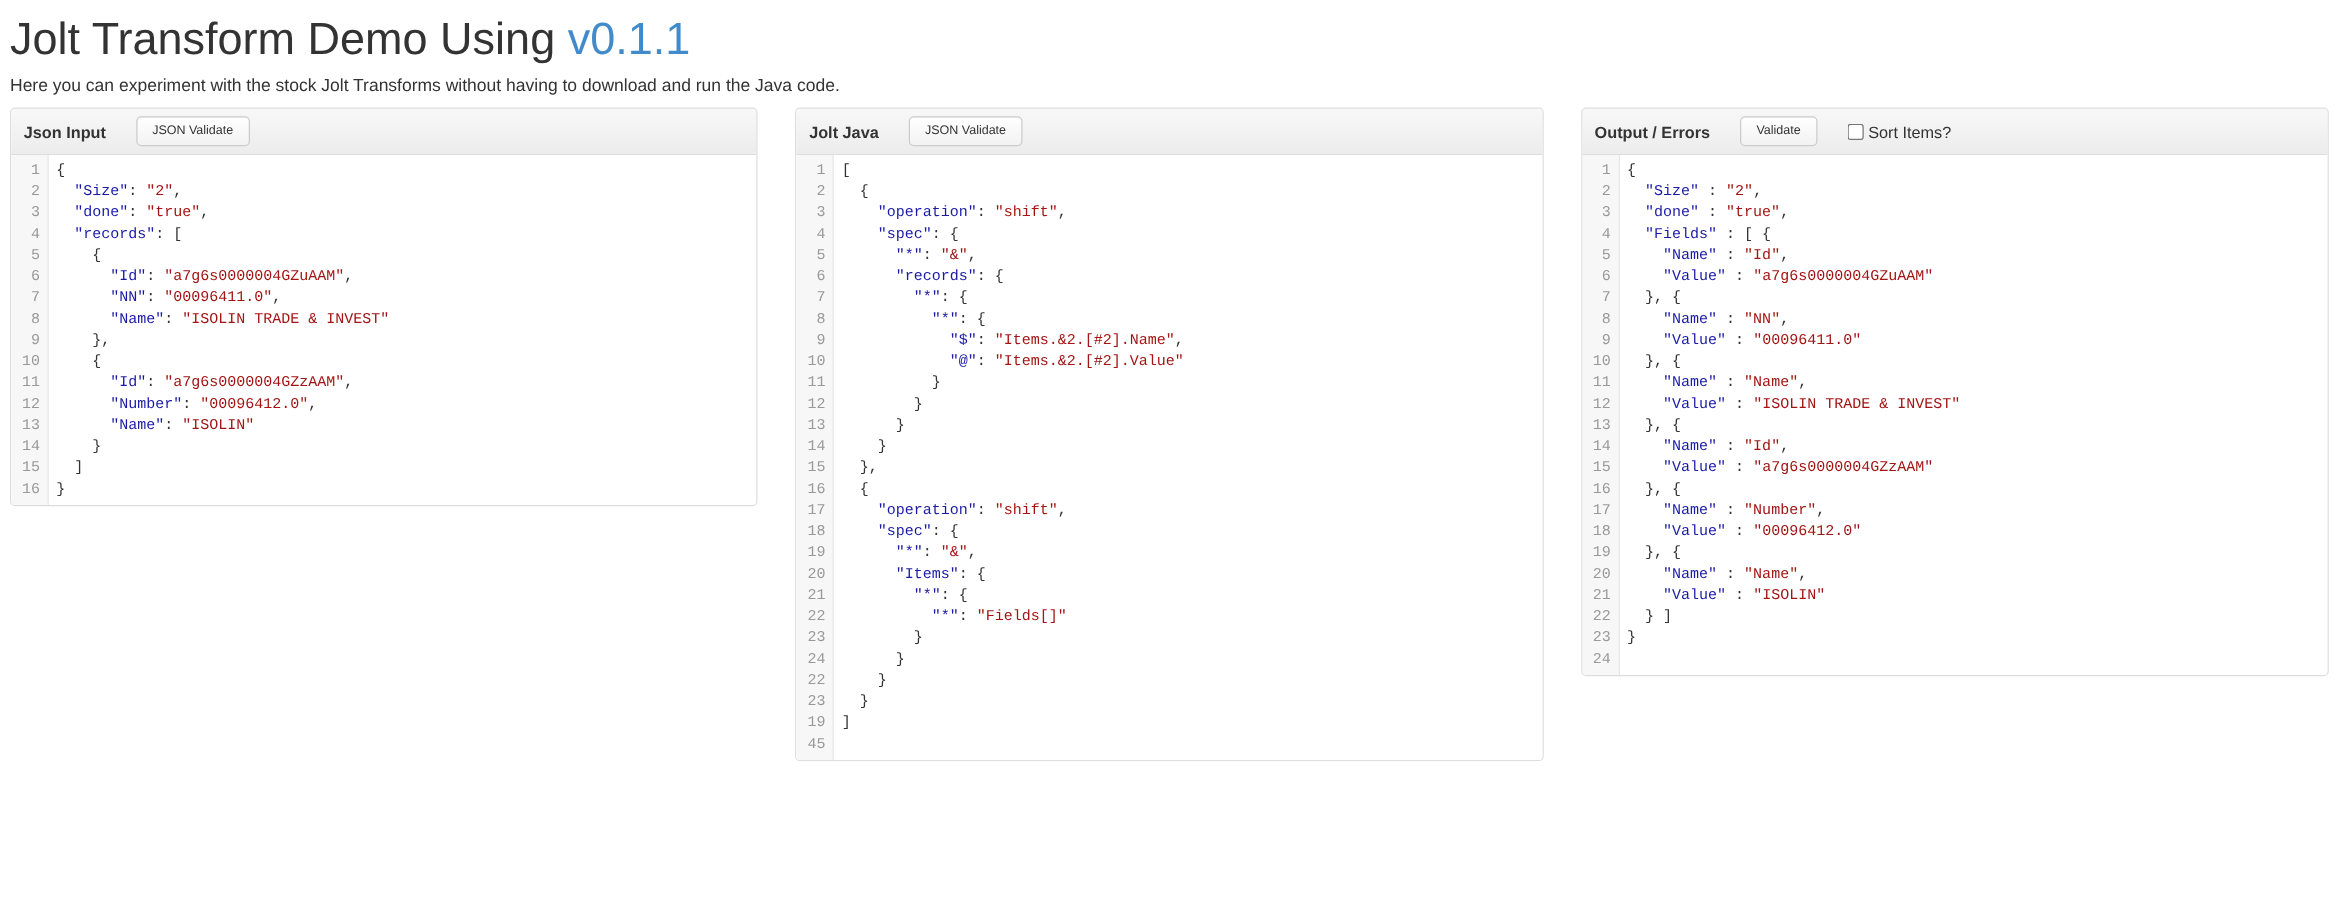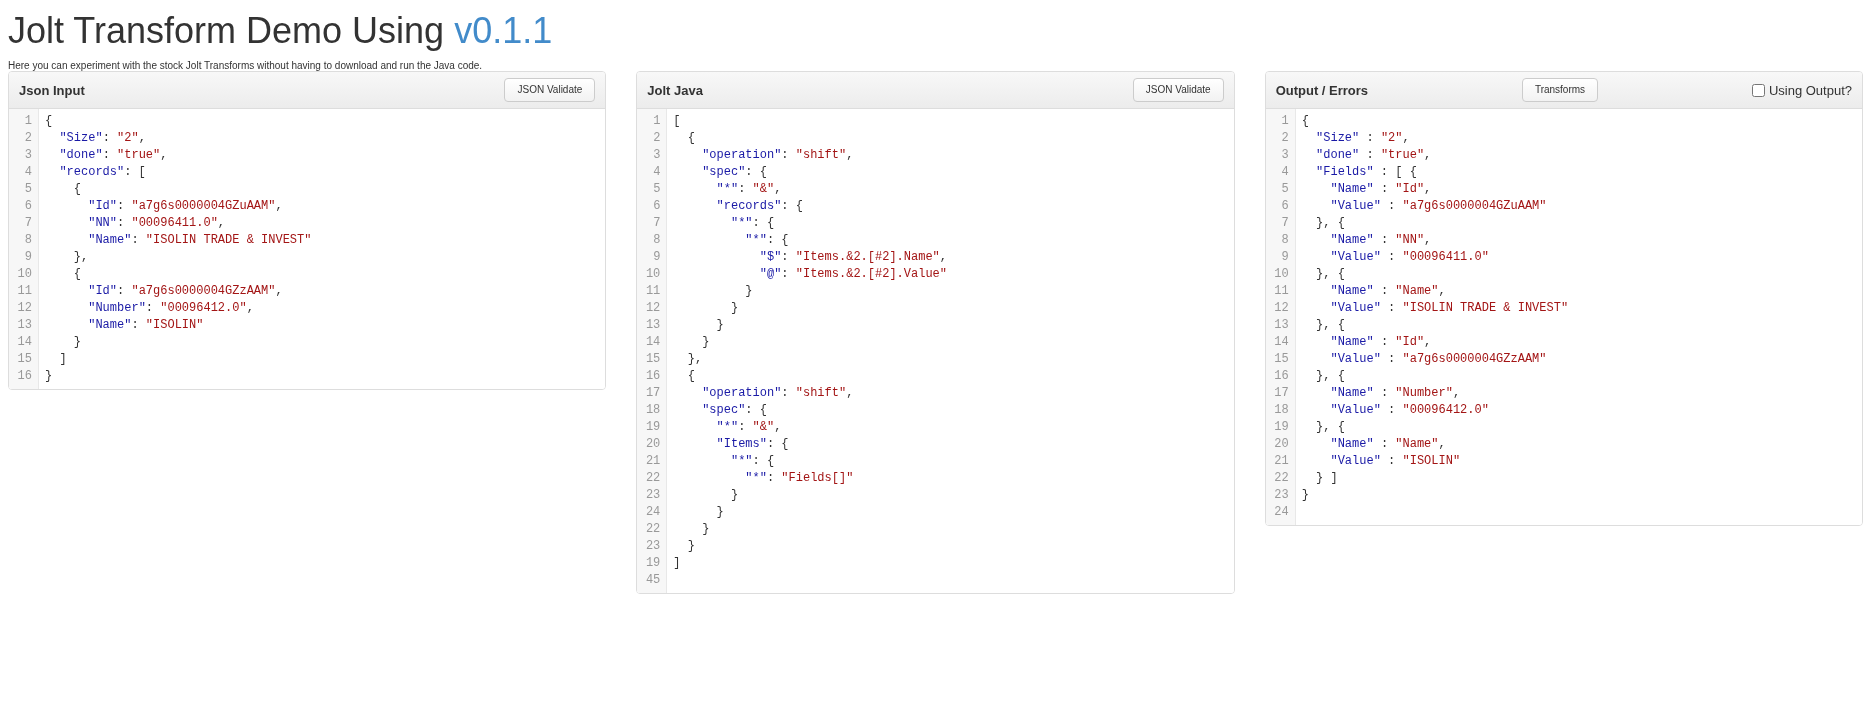--- a/index.html
+++ b/index.html
@@ -14,22 +14,23 @@
   font-size: 36px;
   font-weight: 500;
   color: #333;
   margin: 10px 0 8px 0;
 }
 h1 .version {
   color: #428bca;
   margin-top: 12px;
 }
 .subtitle {
-  font-size: 10px;
-  color: #333;
+  font-size: 14px;
+  color: #333;
+  margin-bottom: 10px;
 }
 .columns {
   display: flex;
   gap: 30px;
 }
 .col {
   flex: 1;
   min-width: 0;
 }
 .panel {
@@ -37,21 +38,20 @@
   border-radius: 4px;
   overflow: hidden;
 }
 .panel-heading {
   background: linear-gradient(#f8f8f8, #ececec);
   border-bottom: 1px solid #ddd;
   padding: 6px 10px;
   display: flex;
   align-items: center;
   gap: 24px;
-  justify-content: space-between;
 }
 .panel-title {
   font-weight: bold;
   font-size: 13px;
   color: #333;
 }
 .btn {
   display: inline-block;
   padding: 4px 12px;
   font-size: 10px;
@@ -176,24 +176,24 @@
           </div>
           <div class="code"><div class="line"><span class="tok-punc">[</span></div><div class="line"><span>  </span><span class="tok-punc">{</span></div><div class="line"><span>    </span><span class="tok-key">"operation"</span><span class="tok-punc">: </span><span class="tok-str">"shift"</span><span class="tok-punc">,</span></div><div class="line"><span>    </span><span class="tok-key">"spec"</span><span class="tok-punc">: {</span></div><div class="line"><span>      </span><span class="tok-key">"*"</span><span class="tok-punc">: </span><span class="tok-str">"&amp;"</span><span class="tok-punc">,</span></div><div class="line"><span>      </span><span class="tok-key">"records"</span><span class="tok-punc">: {</span></div><div class="line"><span>        </span><span class="tok-key">"*"</span><span class="tok-punc">: {</span></div><div class="line"><span>          </span><span class="tok-key">"*"</span><span class="tok-punc">: {</span></div><div class="line"><span>            </span><span class="tok-key">"$"</span><span class="tok-punc">: </span><span class="tok-str">"Items.&amp;2.[#2].Name"</span><span class="tok-punc">,</span></div><div class="line"><span>            </span><span class="tok-key">"@"</span><span class="tok-punc">: </span><span class="tok-str">"Items.&amp;2.[#2].Value"</span></div><div class="line"><span>          </span><span class="tok-punc">}</span></div><div class="line"><span>        </span><span class="tok-punc">}</span></div><div class="line"><span>      </span><span class="tok-punc">}</span></div><div class="line"><span>    </span><span class="tok-punc">}</span></div><div class="line"><span>  </span><span class="tok-punc">},</span></div><div class="line"><span>  </span><span class="tok-punc">{</span></div><div class="line"><span>    </span><span class="tok-key">"operation"</span><span class="tok-punc">: </span><span class="tok-str">"shift"</span><span class="tok-punc">,</span></div><div class="line"><span>    </span><span class="tok-key">"spec"</span><span class="tok-punc">: {</span></div><div class="line"><span>      </span><span class="tok-key">"*"</span><span class="tok-punc">: </span><span class="tok-str">"&amp;"</span><span class="tok-punc">,</span></div><div class="line"><span>      </span><span class="tok-key">"Items"</span><span class="tok-punc">: {</span></div><div class="line"><span>        </span><span class="tok-key">"*"</span><span class="tok-punc">: {</span></div><div class="line"><span>          </span><span class="tok-key">"*"</span><span class="tok-punc">: </span><span class="tok-str">"Fields[]"</span></div><div class="line"><span>        </span><span class="tok-punc">}</span></div><div class="line"><span>      </span><span class="tok-punc">}</span></div><div class="line"><span>    </span><span class="tok-punc">}</span></div><div class="line"><span>  </span><span class="tok-punc">}</span></div><div class="line"><span class="tok-punc">]</span></div><div class="line">&nbsp;</div></div>
         </div>
     </div>
   </div>
 
   <div class="col">
     <div class="panel">
       <div class="panel-heading">
         <span class="panel-title">Output / Errors</span>
-        <button class="btn">Transforms</button>
+        <button class="btn">Validate</button>
         <label class="checkbox-wrap">
           <input type="checkbox" style="">
-          <span>Using Output?</span>
+          <span>Sort Items?</span>
         </label>
       </div>
       <div class="editor">
           <div class="gutter">
             <div>1</div>
             <div>2</div>
             <div>3</div>
             <div>4</div>
             <div>5</div>
             <div>6</div>

